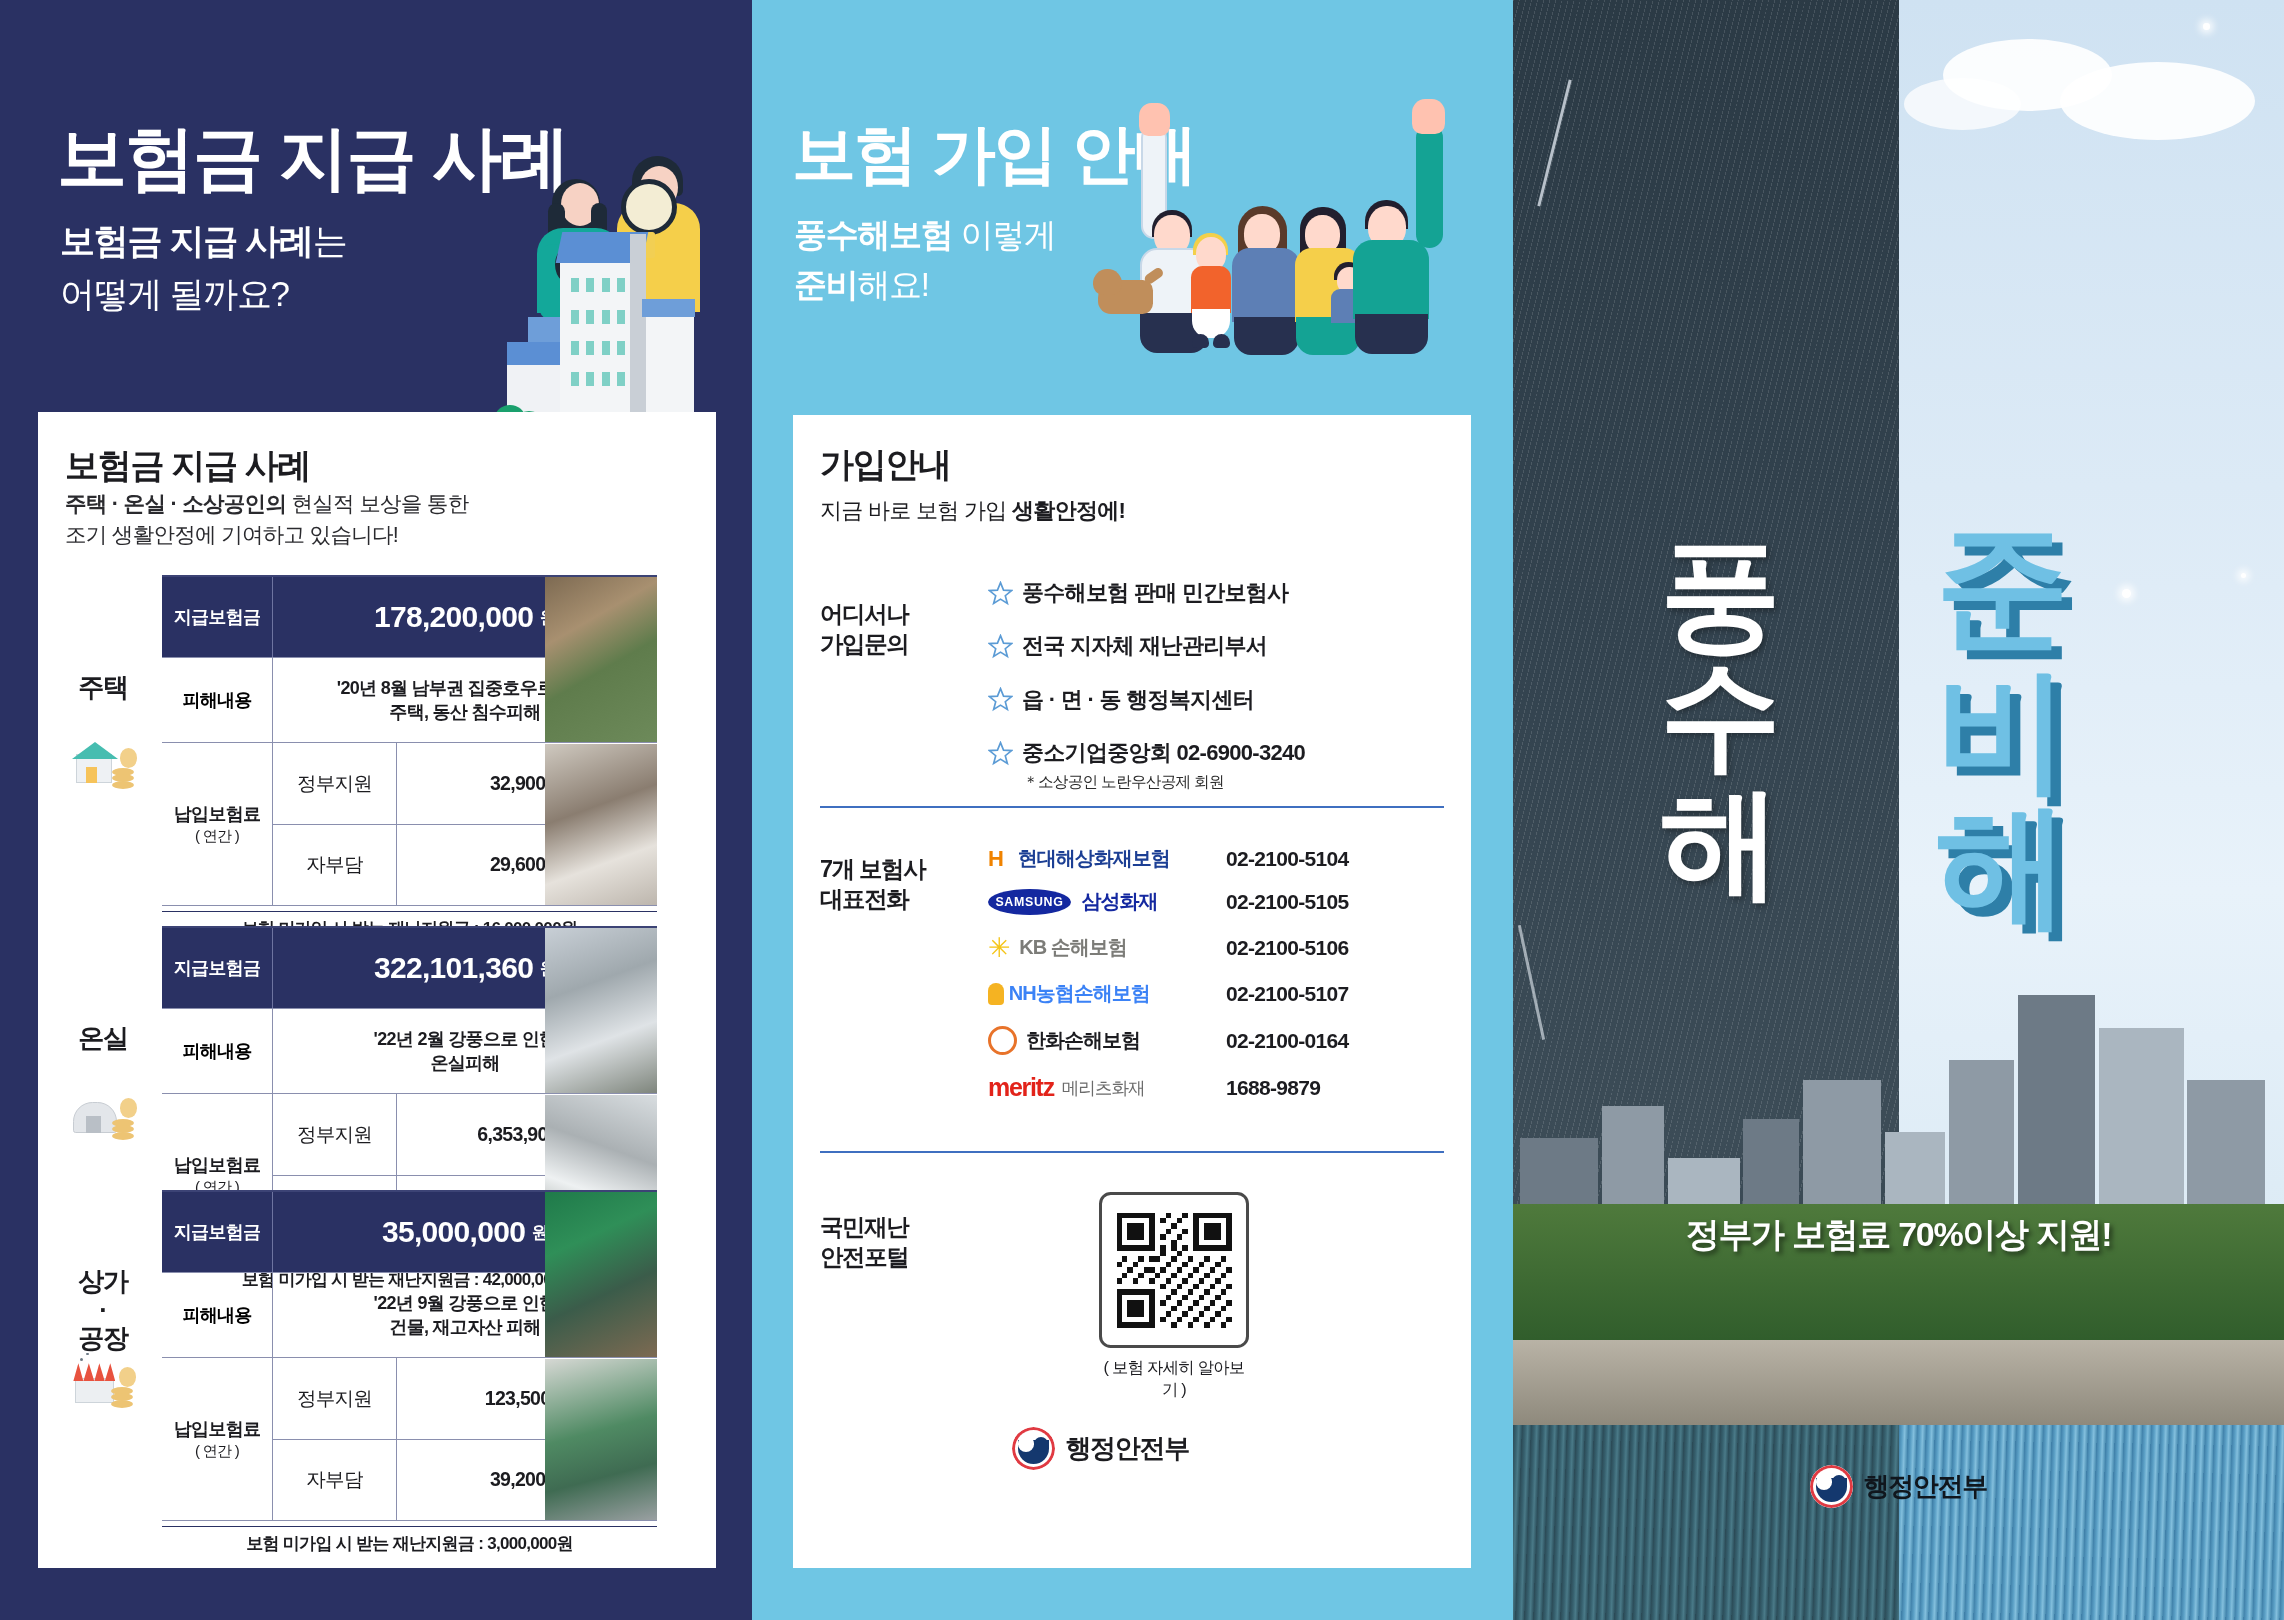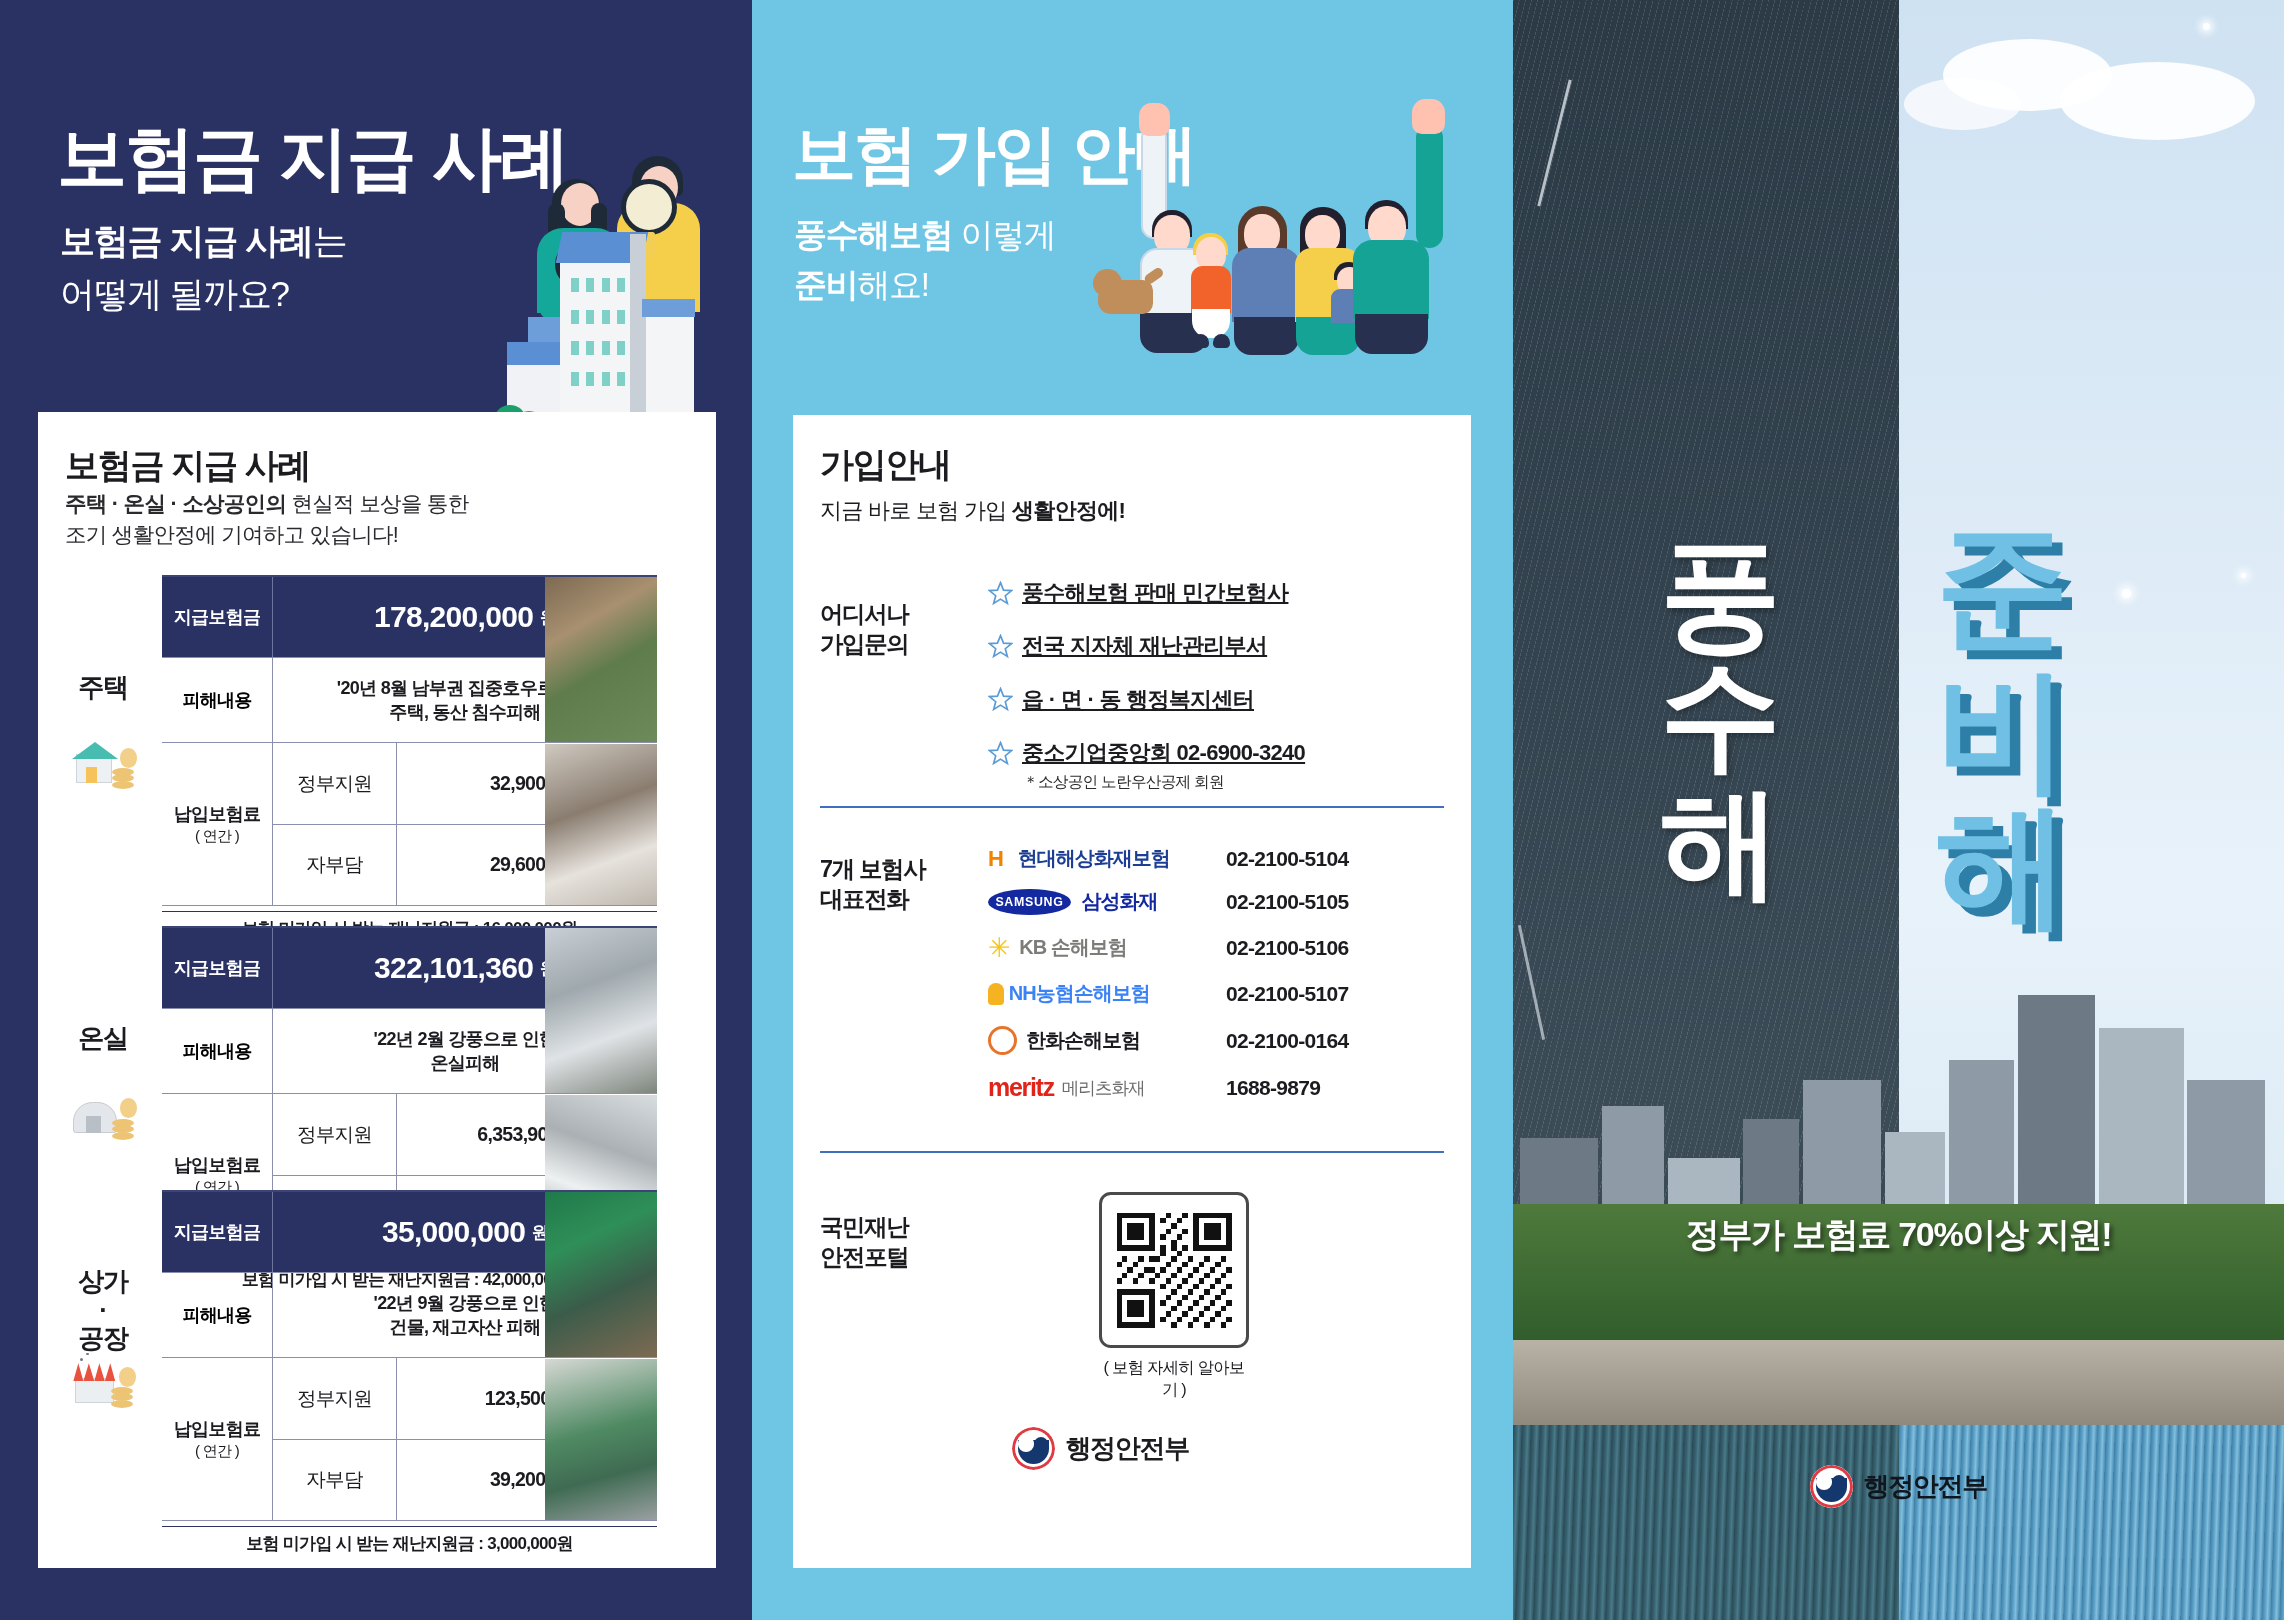--- a/index.html
+++ b/index.html
@@ -78,21 +78,21 @@
 
   
   .card2 { position:absolute; left:41px; top:415px; width:678px; height:1153px; background:#ffffff; }
   .c2-h { position:absolute; left:27px; top:27px; font-size:34px; font-weight:900; color:#1c1c20; letter-spacing:-1.3px; }
   .c2-sub { position:absolute; left:27px; top:81px; font-size:22px; color:#1c1c20; letter-spacing:-0.7px; }
   .c2-sub b { font-weight:900; }
 
   .sec { position:absolute; left:0; width:678px; }
   .sec-lab { position:absolute; left:27px; font-size:23.4px; font-weight:900; color:#1c1c20; line-height:1.3; letter-spacing:-1.3px; }
   .bullets { position:absolute; left:195px; }
-  .bullet { display:flex; align-items:center; margin-bottom:23.4px; font-size:22px; font-weight:700; color:#1c1c20; letter-spacing:-0.7px;text-decoration:underline; }
+  .bullet { display:flex; align-items:center; margin-bottom:23.4px; font-size:22px; font-weight:700; color:#1c1c20; letter-spacing:-0.7px; }
   .star { flex:0 0 auto; width:25px; height:25px; margin-right:9px; }
   .bnote { font-size:15.6px; color:#2b2b2b; margin-left:35px; margin-top:-14.3px; letter-spacing:-0.7px; }
 
   .hr-blue { position:absolute; left:27px; width:624px; height:2px; background:#3f6fc0; }
 
   .ins-rows { position:absolute; left:195px; }
   .ins-row { display:flex; align-items:center; height:40px; }
   .ins-logo { width:221px; display:flex; align-items:center; }
   .ins-name { font-size:20px; font-weight:900; letter-spacing:-1px; white-space:nowrap; }
   .ins-tel { width:169px; font-size:21px; font-weight:700; color:#1c1c20; letter-spacing:-0.7px; text-align:left; padding-left:17px; }

